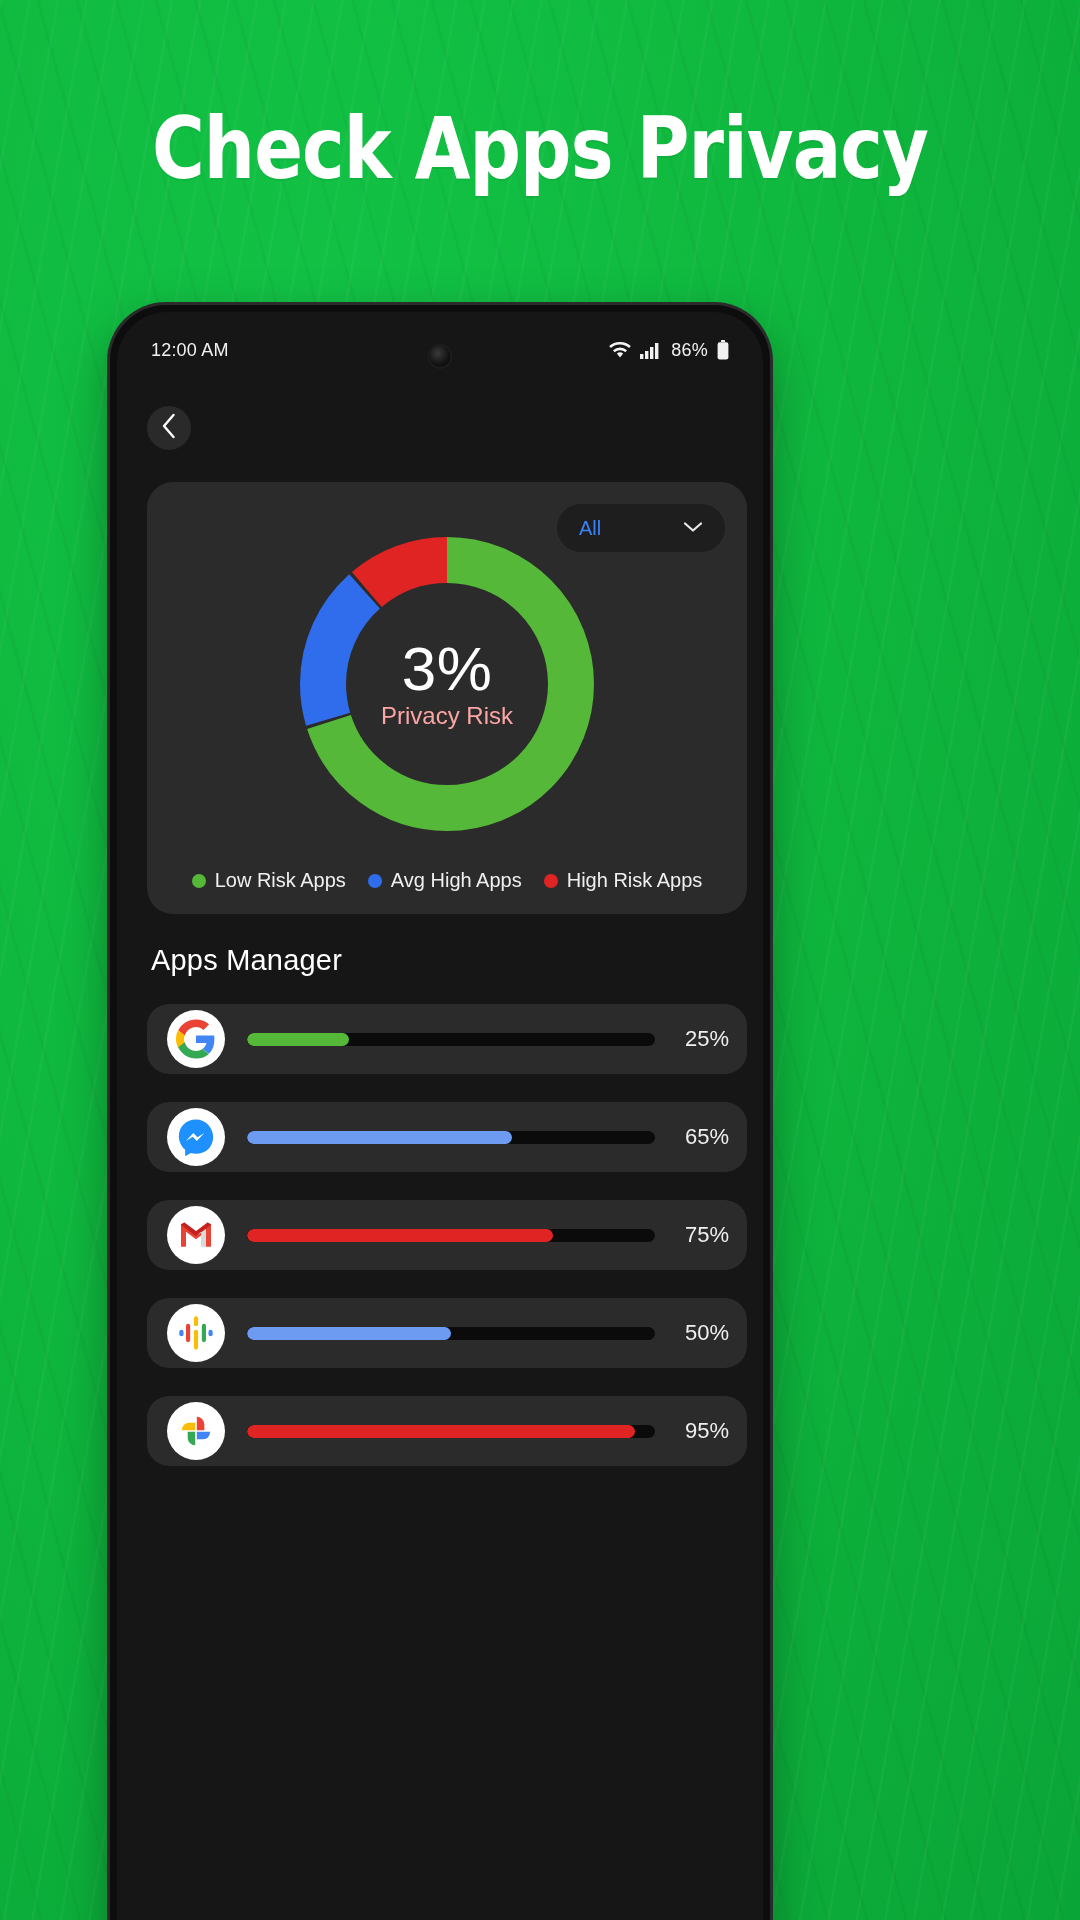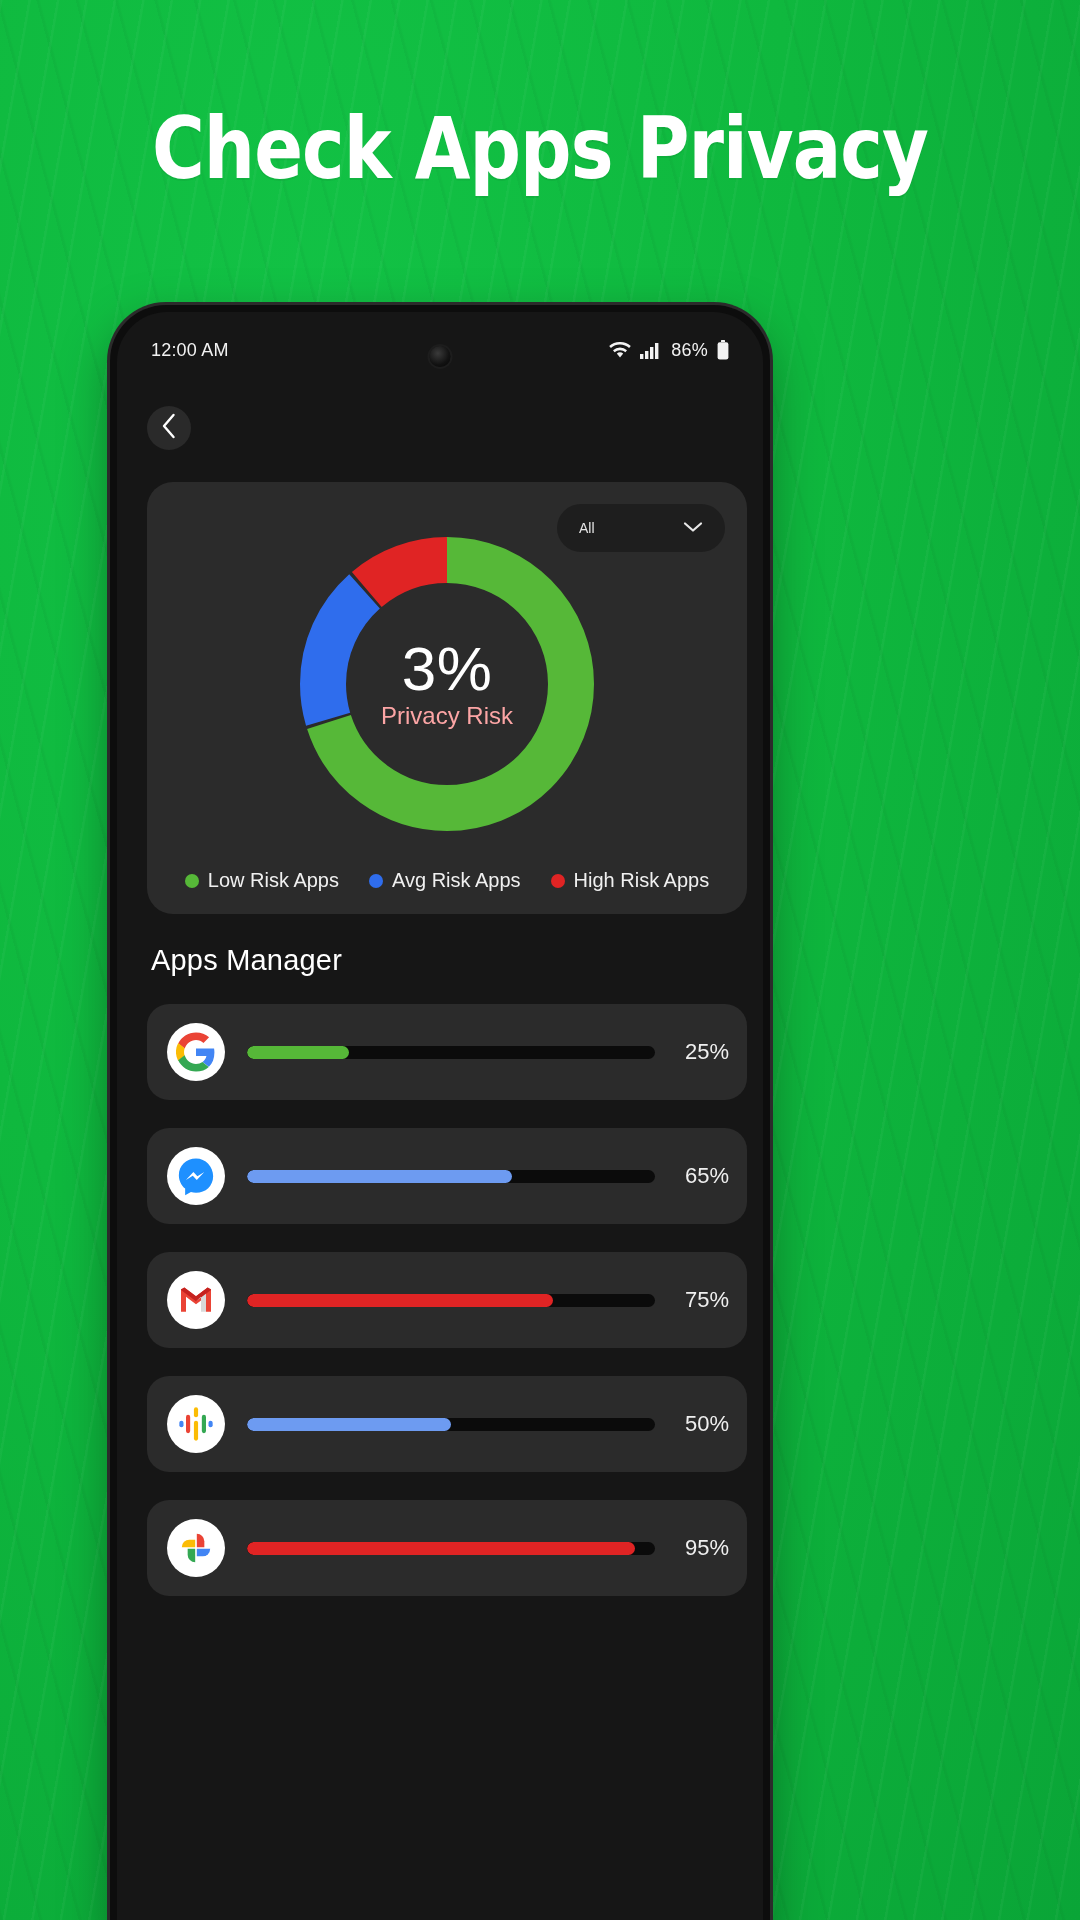--- a/index.html
+++ b/index.html
@@ -102,58 +102,58 @@
   }
   .dropdown{
     position:absolute; right:22px; top:22px;
     width:168px; height:48px;
     background:#1e1e1e;
     border-radius:26px;
     display:flex; align-items:center; justify-content:space-between;
     padding:0 22px;
     cursor:pointer;
   }
-  .dropdown-label{ color:#e5e5e5; font-size:14px; }
+  .dropdown-label{ color:#3b82f6; font-size:20px; }
 
   .donut-wrap{
     position:absolute; left:50%; top:46px; transform:translateX(-50%);
     width:312px; height:312px;
   }
   .donut-wrap svg{ display:block; }
   .donut-center{
     position:absolute; left:0; top:0; width:100%; height:100%;
     display:flex; flex-direction:column; align-items:center; justify-content:center;
     pointer-events:none;
   }
   .donut-pct{
     color:#ffffff; font-size:62px; font-weight:400; line-height:1;
     letter-spacing:0.5px;
   }
   .donut-sub{ color:#fca5a5; font-size:24px; margin-top:2px; }
 
   .legend{
     position:absolute; left:0; bottom:22px; width:100%;
     display:flex; align-items:center; justify-content:center;
-    gap:30px;
+    gap:22px;
   }
   .legend-item{ display:flex; align-items:center; gap:9px; }
   .legend-dot{ width:14px; height:14px; border-radius:50%; }
   .legend-text{ color:#f0f0f0; font-size:20px; }
 
   
   .section-title{
     position:absolute; left:34px; top:632px;
     color:#ffffff; font-size:29px; letter-spacing:0.2px;
   }
 
   
   .app-list{ position:absolute; left:30px; top:692px; width:600px; }
   .app-row{
     position:relative;
-    height:96px;
+    height:70px;
     background:#2b2b2b;
     border-radius:22px;
     margin-bottom:28px;
     display:flex; align-items:center;
     padding:0 18px 0 20px;
   }
   .app-icon{
     width:58px; height:58px; border-radius:50%;
     background:#ffffff;
     display:flex; align-items:center; justify-content:center;
@@ -257,21 +257,21 @@
         </div>
       </div>
 
       <div class="legend">
         <div class="legend-item">
           <span class="legend-dot" style="background:#56b838"></span>
           <span class="legend-text">Low Risk Apps</span>
         </div>
         <div class="legend-item">
           <span class="legend-dot" style="background:#2f6ded"></span>
-          <span class="legend-text">Avg Risk Apps</span>
+          <span class="legend-text">Avg High Apps</span>
         </div>
         <div class="legend-item">
           <span class="legend-dot" style="background:#e02424"></span>
           <span class="legend-text">High Risk Apps</span>
         </div>
       </div>
     </div>
 
     <div class="section-title">Apps Manager</div>
 

